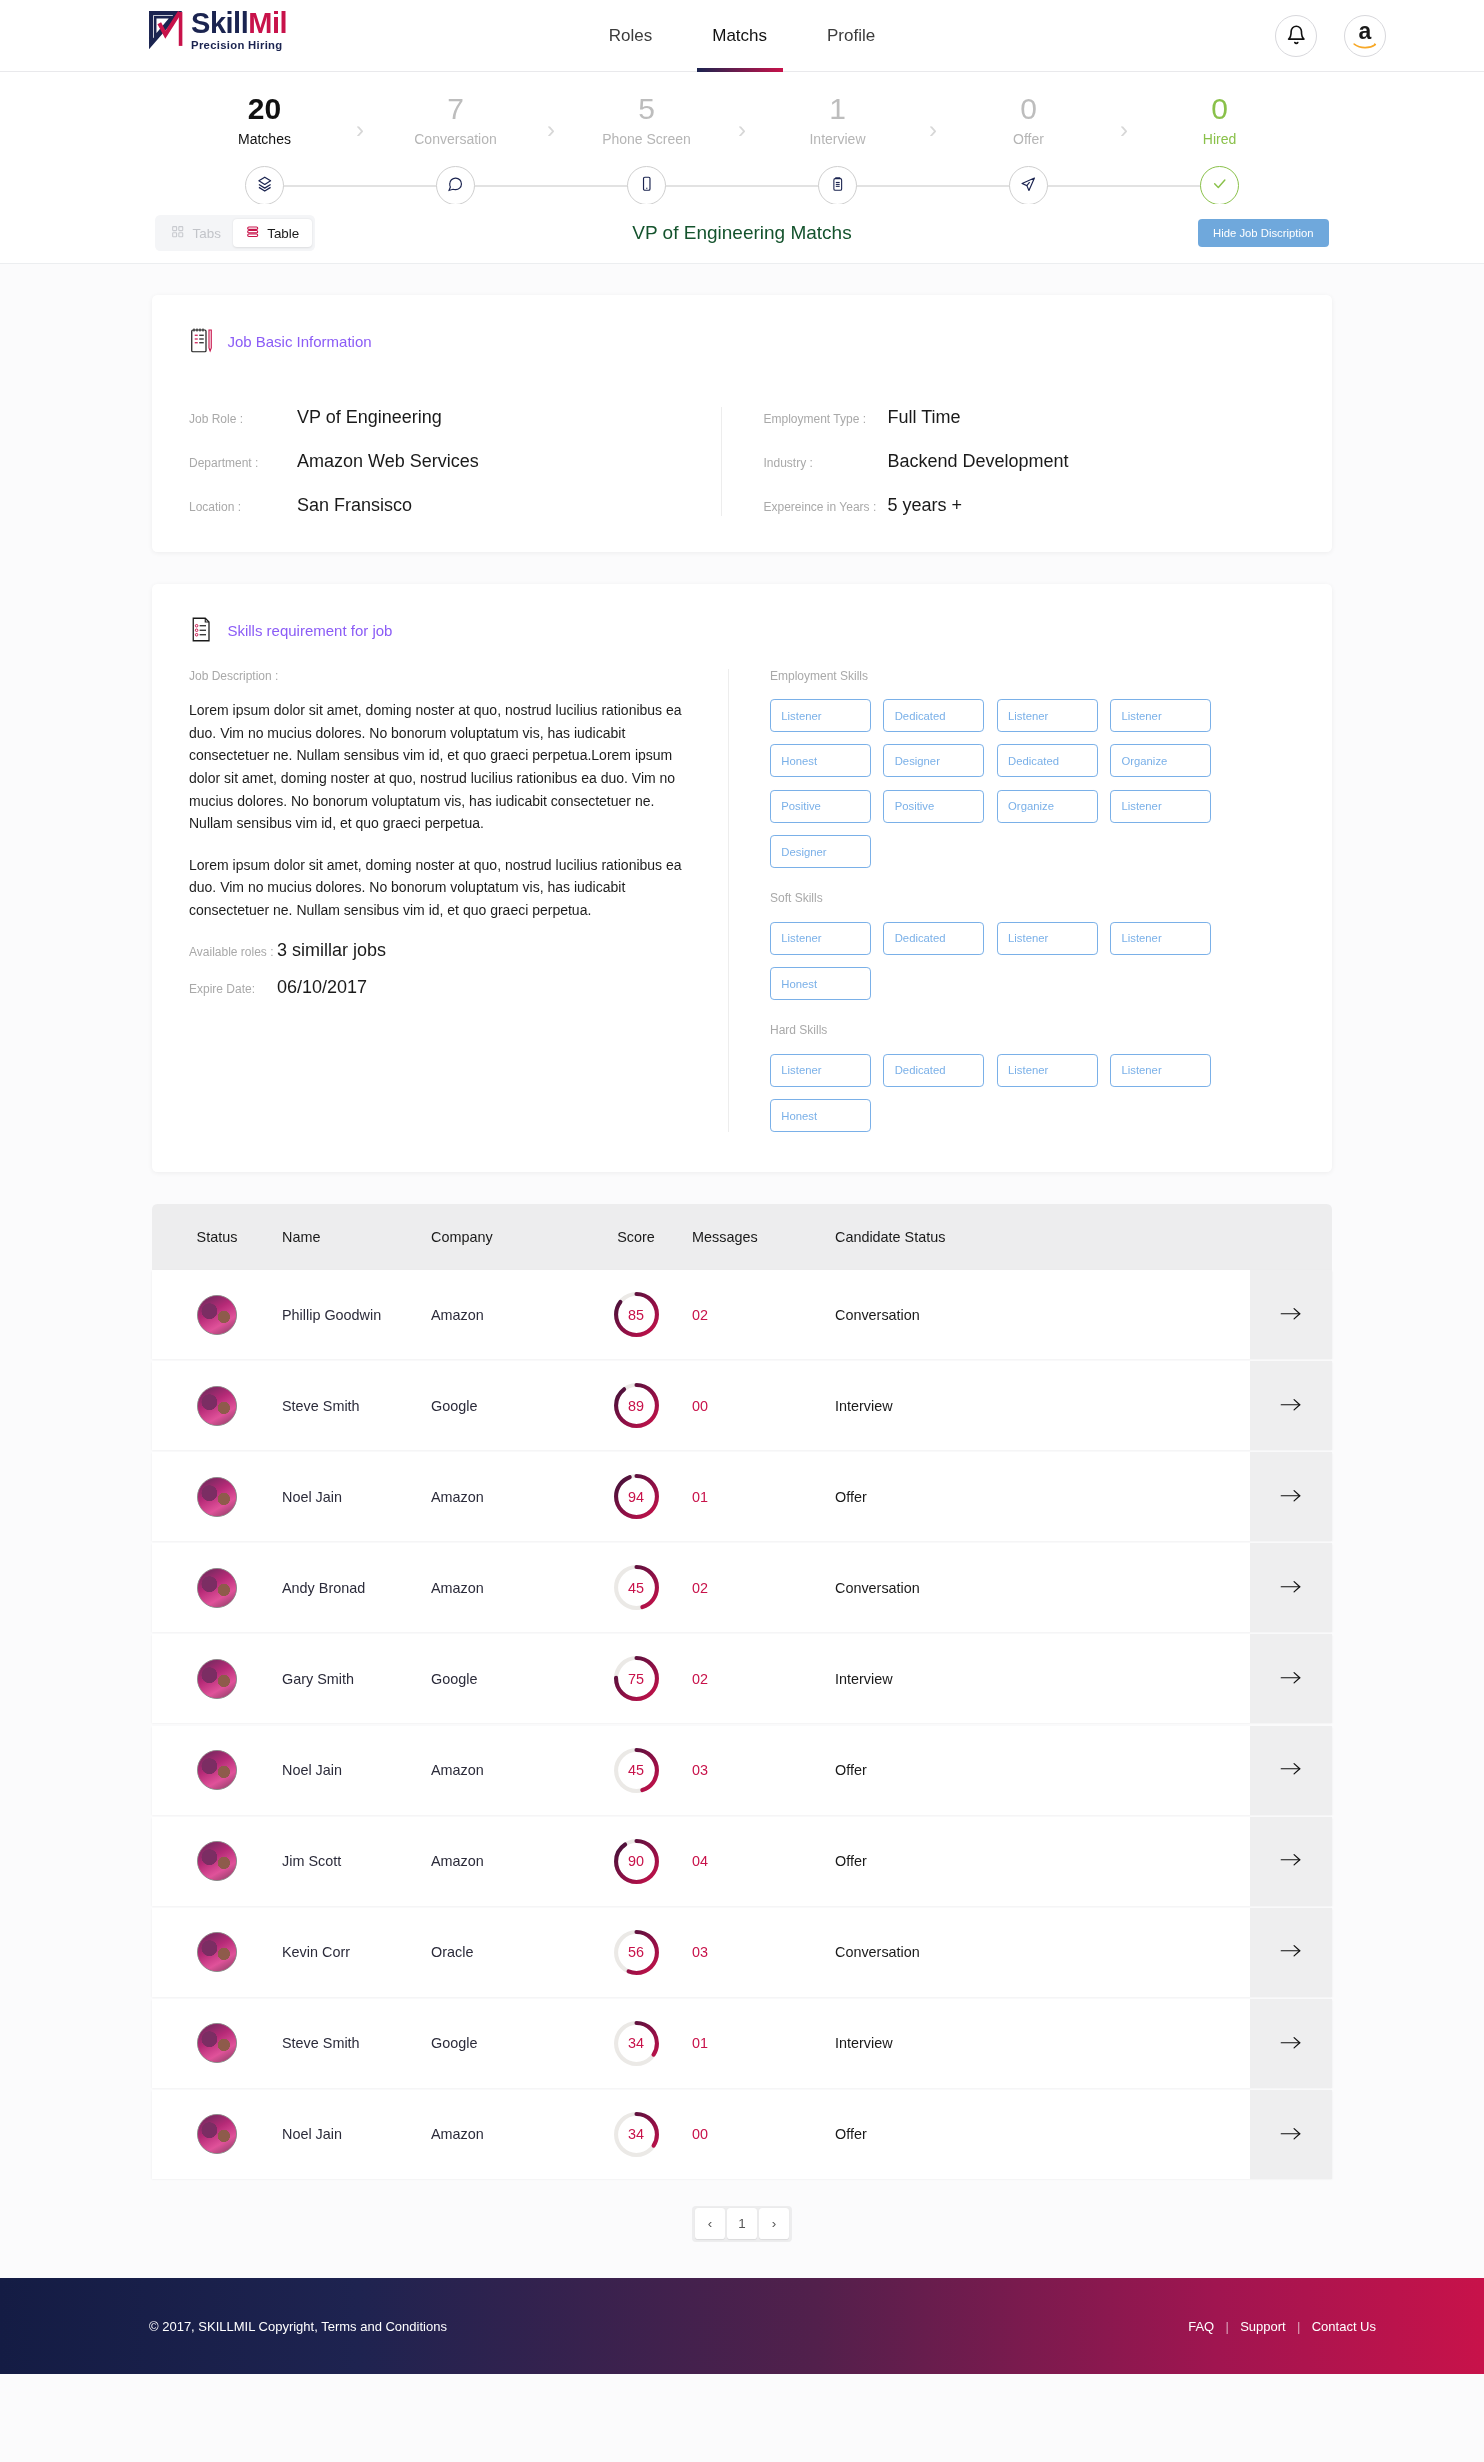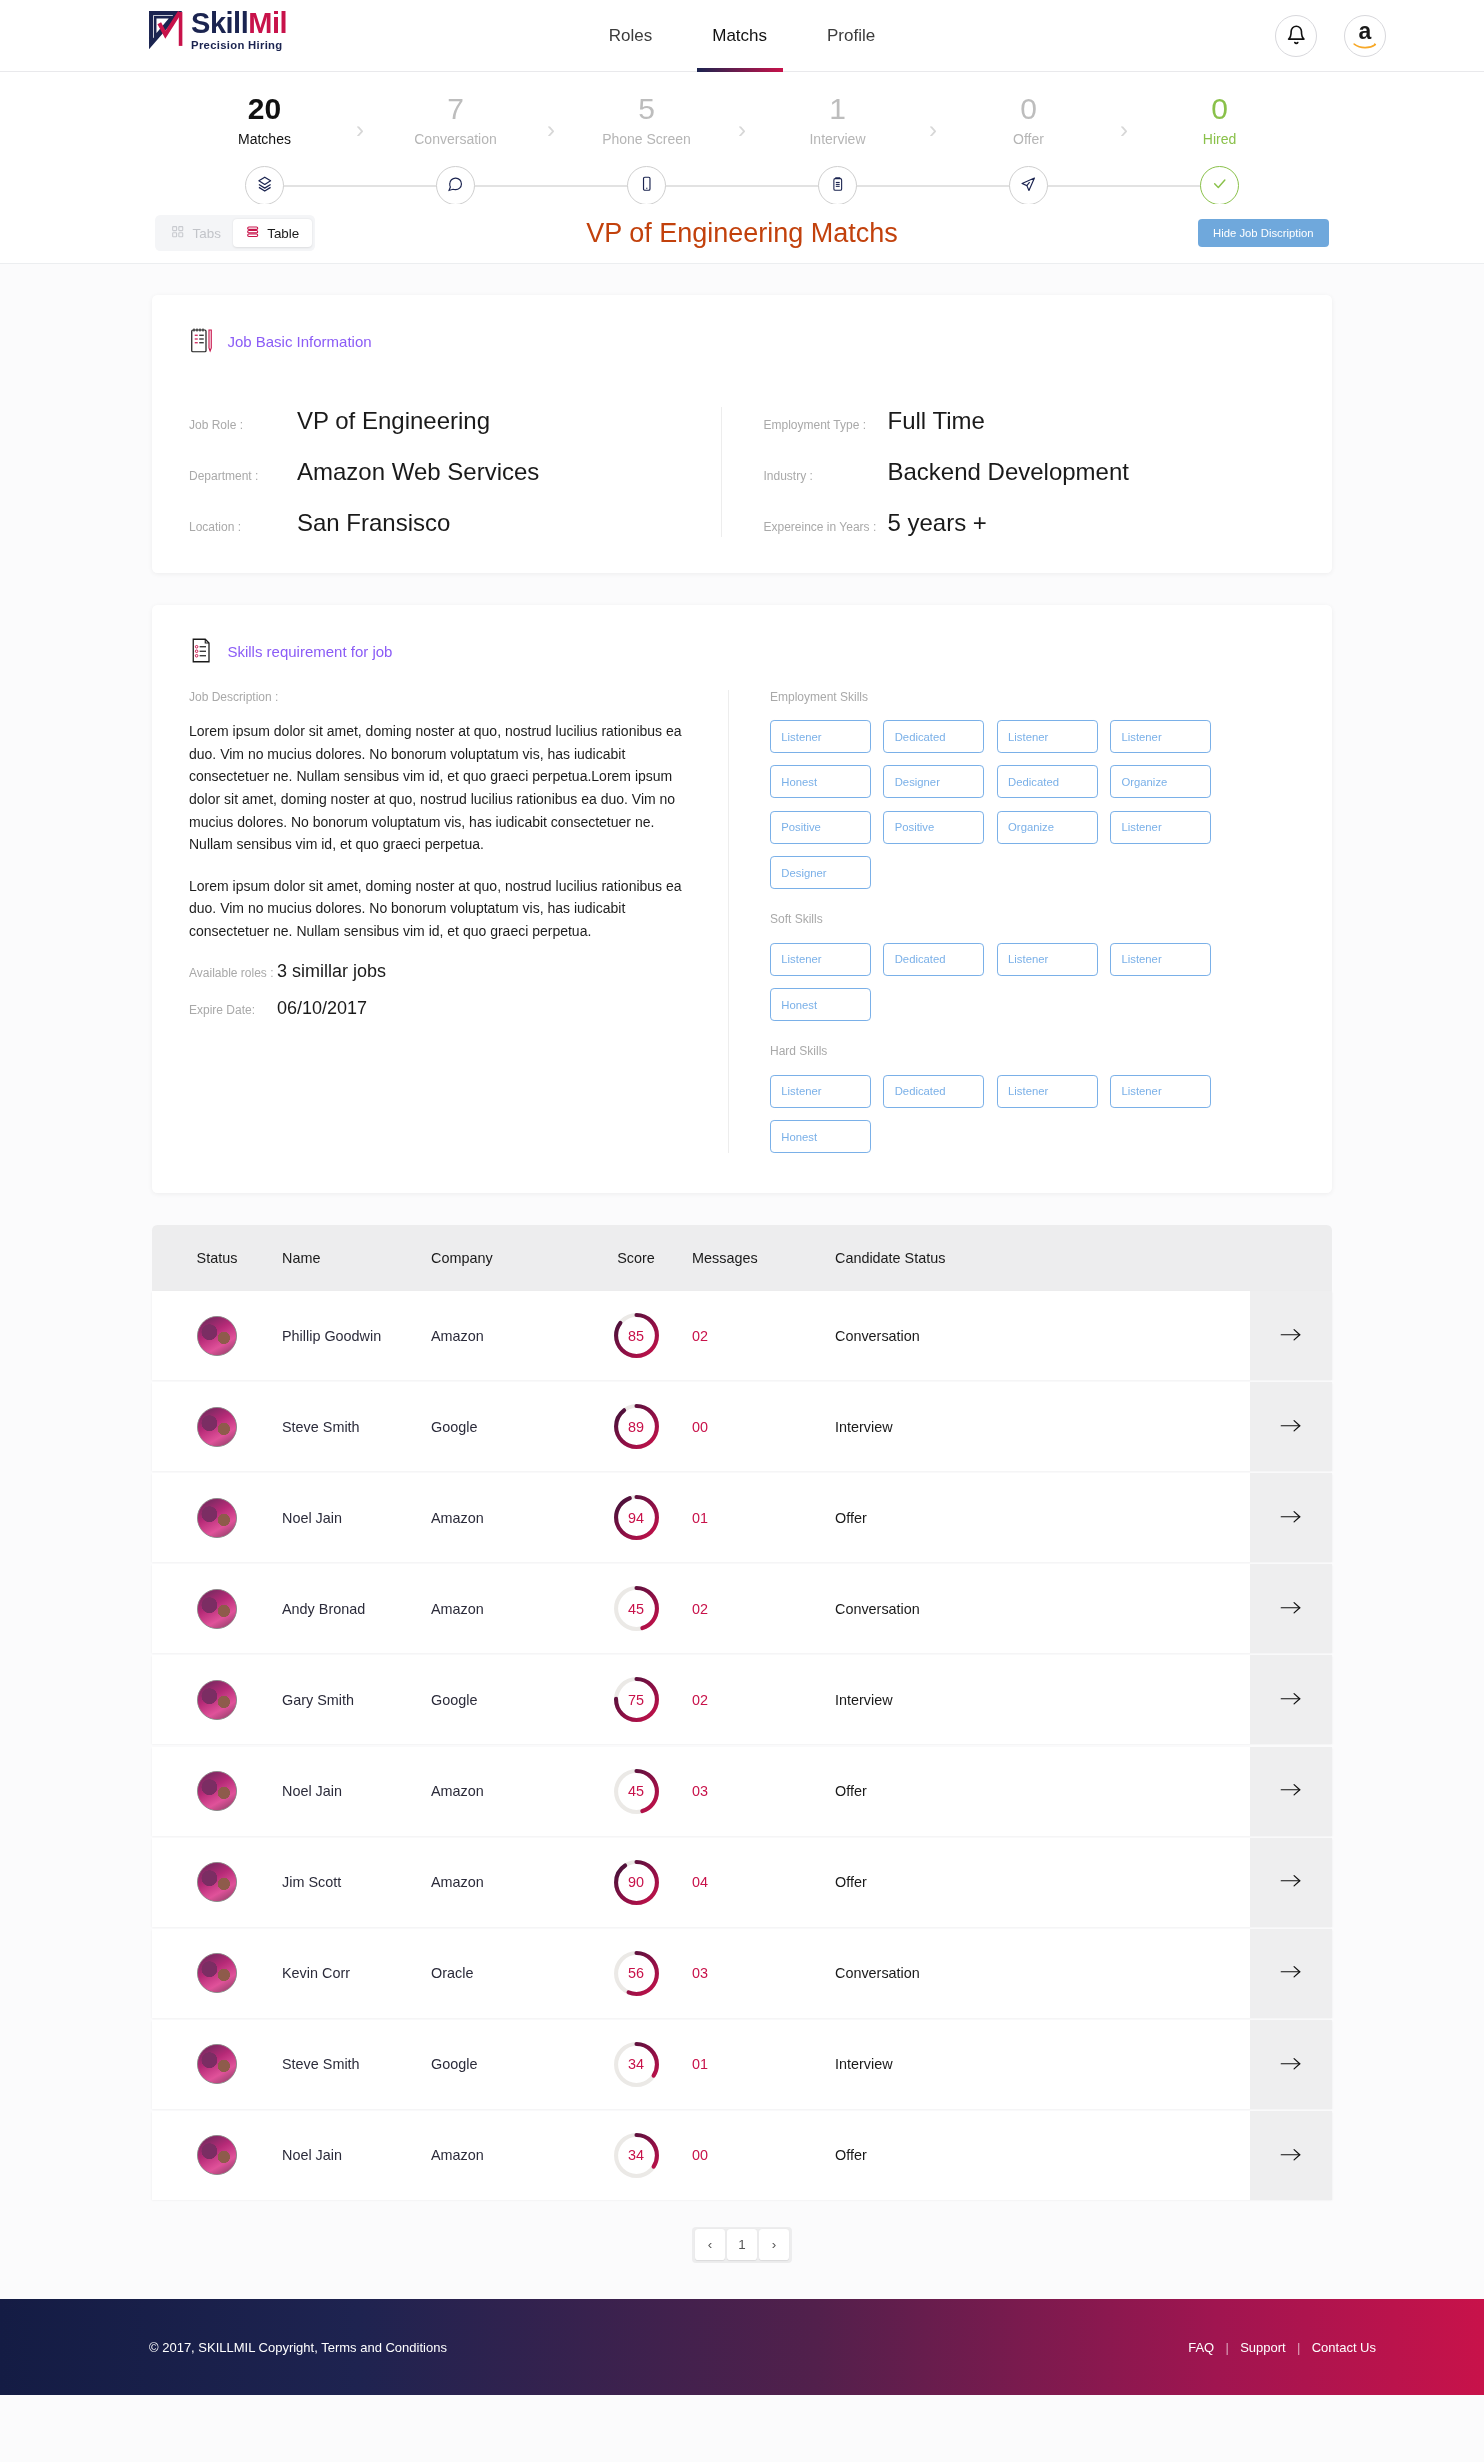--- a/index.html
+++ b/index.html
@@ -101,21 +101,21 @@
   .viewtoggle {
     position: absolute; left: 155px;
     display: flex; background: #f4f5f7; border-radius: 5.2px; padding: 3.6px;
   }
   .vt-btn {
     display: flex; align-items: center; gap: 8.2px;
     padding: 6.2px 12.4px; border-radius: 4.1px; font-size: 13.4px;
     color: #c2c4c9; cursor: pointer;
   }
   .vt-btn.active { background: #fff; color: #1a1a1a; box-shadow: 0 0.5px 2.1px rgba(0,0,0,.1); }
-  .page-title { margin: 0 auto; font-size: 27px; color: #c2410c; font-weight: 400; }
+  .page-title { margin: 0 auto; font-size: 19px; color: #14532d; font-weight: 400; }
   .hide-desc-btn {
     position: absolute; right: 155px;
     background: #6fa8dc; color: #fff; border: none;
     padding: 8.2px 15.5px; border-radius: 4.1px; font-size: 11.3px; cursor: pointer;
     white-space: nowrap;
   }
 
   
   .page { background: #fbfbfc; padding: 31px 0 0 0; }
   .container { width: 1180px; margin: 0 auto; }
@@ -128,21 +128,21 @@
   .card-head { display: flex; align-items: center; gap: 13.4px; padding: 32px 37px 0 37px; }
   .card-head h2 { font-size: 15px; font-weight: 400; color: #8b5cf6; }
 
   .two-col { display: flex; padding: 27px 37px 36px 37px; }
   .col { flex: 1; margin-top: 24px; }
   .col.right { padding-left: 42px; border-left: 1px solid #ededed; }
   .field { display: flex; align-items: baseline; margin-bottom: 23px; }
   .field:last-child { margin-bottom: 0; }
   .f-label { font-size: 12px; color: #a9a9a9; width: 108px; flex: none; }
   .f-label.wide { width: 124px; }
-  .f-value { font-size: 24px; color: #1a1a1a; }
+  .f-value { font-size: 18px; color: #1a1a1a; }
 
   
   .skills-body { display: flex; padding: 24px 37px 40px 37px; }
   .skills-left { flex: 0 0 539px; padding-right: 31px; }
   .skills-right { flex: 1; padding-left: 41px; border-left: 1px solid #ededed; }
   .sub-label { font-size: 12px; color: #a9a9a9; margin-bottom: 16.5px; }
   .jd-para { font-size: 14px; line-height: 1.62; color: #1d1d1d; margin-bottom: 18.6px; }
   .meta-row { display: flex; align-items: baseline; margin-top: 16px; }
   .meta-label { font-size: 12px; color: #a9a9a9; width: 88px; flex: none; }
   .meta-value { font-size: 18px; color: #1a1a1a; }

